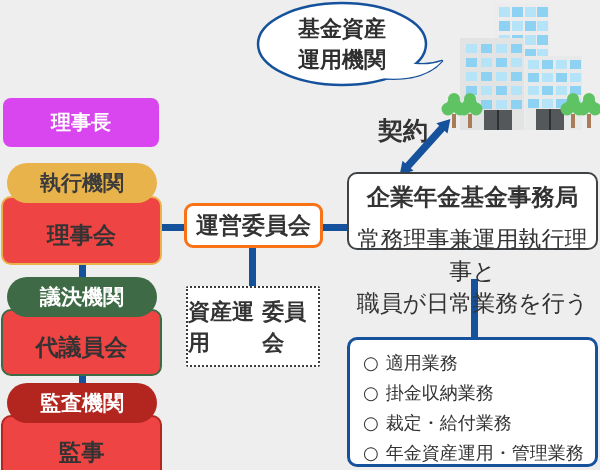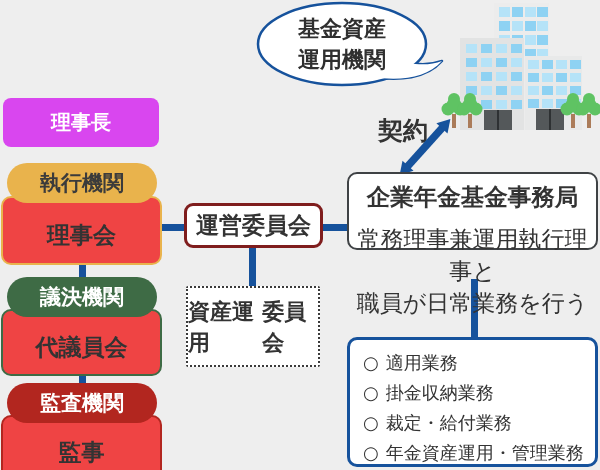--- a/index.html
+++ b/index.html
@@ -23,21 +23,21 @@
   }
   .organ-body{
     position:absolute;left:1px;width:157px;background:#ef4444;border:2px solid var(--accent,#999);
     border-radius:10px;z-index:1;display:flex;align-items:center;justify-content:center;
     font-weight:bold;font-size:23px;padding-top:9px;
   }
   
   .line{background:#16529c;}
   
   .steering{
-    left:184px;top:203px;width:139px;height:45px;background:#fff;border:3px solid #7f1d1d;border-radius:9px;
+    left:184px;top:203px;width:139px;height:45px;background:#fff;border:3px solid #f97316;border-radius:9px;
     display:flex;align-items:center;justify-content:center;font-weight:bold;font-size:23px;
   }
   
   .asset{
     left:186px;top:286px;width:134px;height:81px;background:#fff;border:2px dotted #3a3a3a;border-radius:2px;
     display:flex;flex-direction:row;align-items:center;justify-content:center;
     font-weight:bold;font-size:22px;line-height:31px;
   }
   
   .secretariat{

